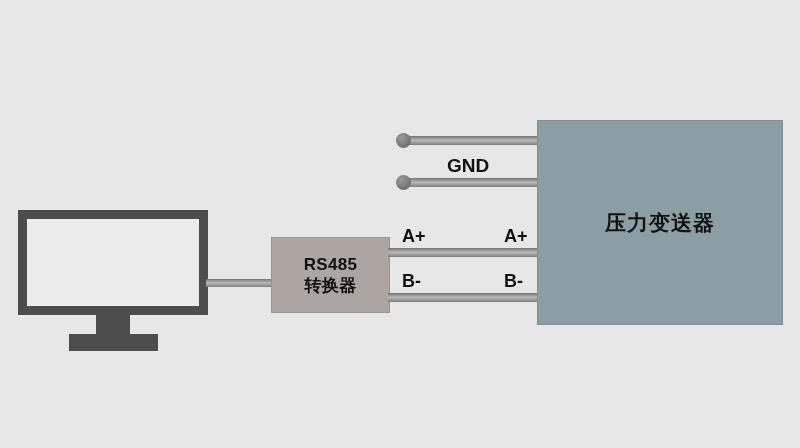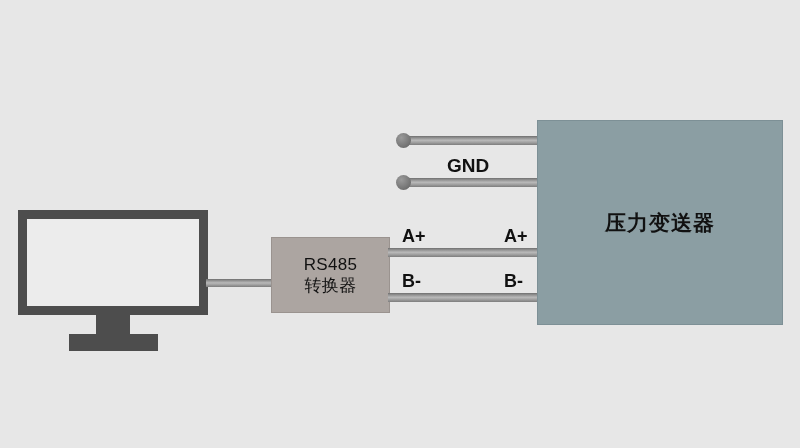--- a/index.html
+++ b/index.html
@@ -60,21 +60,21 @@
     box-sizing: border-box;
     display: flex;
     flex-direction: column;
     align-items: center;
     justify-content: center;
     gap: 1px;
   }
   .rs485-line {
     color: #111;
     font-size: 17px;
-    font-weight: normal;
+    font-weight: bold;
     line-height: 1.15;
     letter-spacing: 0.3px;
   }
 
   
   .transmitter-box {
     position: absolute;
     left: 537px;
     top: 120px;
     width: 246px;

